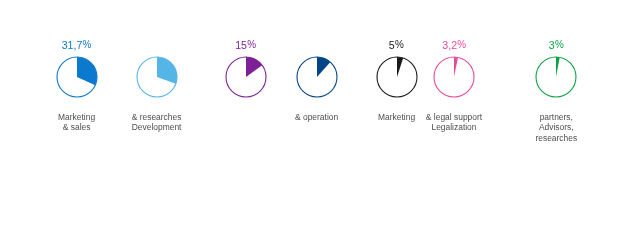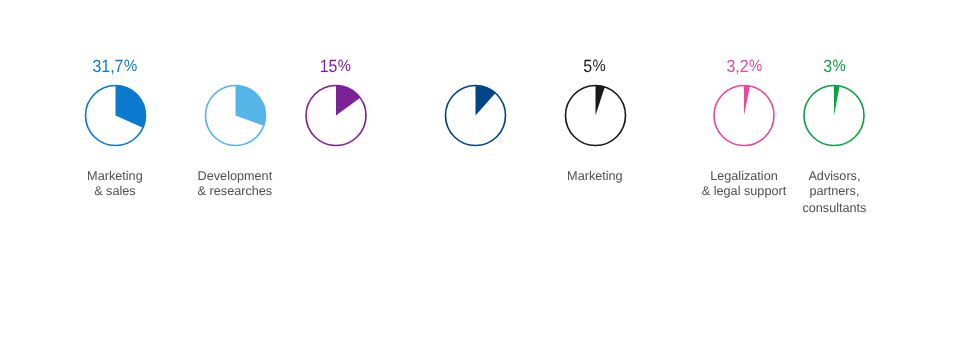--- a/index.html
+++ b/index.html
@@ -43,80 +43,81 @@
   </div>
   <div class="chart-cell" style="left:76.6px">
 
 
     <svg class="donut" viewBox="0 0 44 44" width="44" height="44">
       <circle class="ring" cx="22" cy="22" r="20" fill="none" stroke-width="1.1" stroke="#56b5e7"></circle>
       <path class="wedge" fill="#56b5e7" d="M 22 22 L 22 2 A 20 20 0 0 1 40.8176 28.7748 Z"></path>
     </svg>
 
     <div class="caption">
+        <div class="cap-line">&amp; researches</div>
         <div class="cap-line">Development</div>
-        <div class="cap-line">&amp; researches</div>
     </div>
   </div>
-  <div class="chart-cell" style="left:144px">
+  <div class="chart-cell" style="left:166px">
 
     <div class="pct-wrap"><span class="pct" style="color: rgb(125, 34, 150);"><span>15</span><span class="sym">%</span></span></div>
 
     <svg class="donut" viewBox="0 0 44 44" width="44" height="44">
       <circle class="ring" cx="22" cy="22" r="20" fill="none" stroke-width="1.1" stroke="#7d2296"></circle>
       <path class="wedge" fill="#7d2296" d="M 22 22 L 22 2 A 20 20 0 0 1 38.1803 10.2443 Z"></path>
     </svg>
 
   </div>
   <div class="chart-cell" style="left:236.6px">
 
 
     <svg class="donut" viewBox="0 0 44 44" width="44" height="44">
       <circle class="ring" cx="22" cy="22" r="20" fill="none" stroke-width="1.1" stroke="#014589"></circle>
       <path class="wedge" fill="#014589" d="M 22 22 L 22 2 A 20 20 0 0 1 35.3202 7.0812 Z"></path>
     </svg>
 
     <div class="caption">
+        <div class="cap-line">&amp; operation</div>
     </div>
   </div>
   <div class="chart-cell" style="left:316.6px">
 
     <div class="pct-wrap"><span class="pct" style="color: rgb(26, 26, 26);"><span>5</span><span class="sym">%</span></span></div>
 
     <svg class="donut" viewBox="0 0 44 44" width="44" height="44">
       <circle class="ring" cx="22" cy="22" r="20" fill="none" stroke-width="1.1" stroke="#1a1a1a"></circle>
       <path class="wedge" fill="#1a1a1a" d="M 22 22 L 22 2 A 20 20 0 0 1 28.1803 2.9789 Z"></path>
     </svg>
 
     <div class="caption">
         <div class="cap-line">Marketing</div>
     </div>
   </div>
-  <div class="chart-cell" style="left:416px">
+  <div class="chart-cell" style="left:374px">
 
     <div class="pct-wrap"><span class="pct" style="color: rgb(236, 72, 153);"><span>3,2</span><span class="sym">%</span></span></div>
 
     <svg class="donut" viewBox="0 0 44 44" width="44" height="44">
       <circle class="ring" cx="22" cy="22" r="20" fill="none" stroke-width="1.1" stroke="#ec4899"></circle>
       <path class="wedge" fill="#ec4899" d="M 22 22 L 22 2 A 20 20 0 0 1 25.9942 2.4029 Z"></path>
     </svg>
 
     <div class="caption">
+        <div class="cap-line">&amp; legal support</div>
         <div class="cap-line">Legalization</div>
-        <div class="cap-line">&amp; legal support</div>
     </div>
   </div>
   <div class="chart-cell" style="left:476.3px">
 
     <div class="pct-wrap"><span class="pct" style="color: rgb(10, 163, 68);"><span>3</span><span class="sym">%</span></span></div>
 
     <svg class="donut" viewBox="0 0 44 44" width="44" height="44">
       <circle class="ring" cx="22" cy="22" r="20" fill="none" stroke-width="1.1" stroke="#0aa344"></circle>
       <path class="wedge" fill="#0aa344" d="M 22 22 L 22 2 A 20 20 0 0 1 25.7476 2.3543 Z"></path>
     </svg>
 
     <div class="caption">
+        <div class="cap-line">partners,</div>
         <div class="cap-line">Advisors,</div>
-        <div class="cap-line">partners,</div>
-        <div class="cap-line">consultants</div>
+        <div class="cap-line">researches</div>
     </div>
   </div>
 </div>
 
 </body></html>

